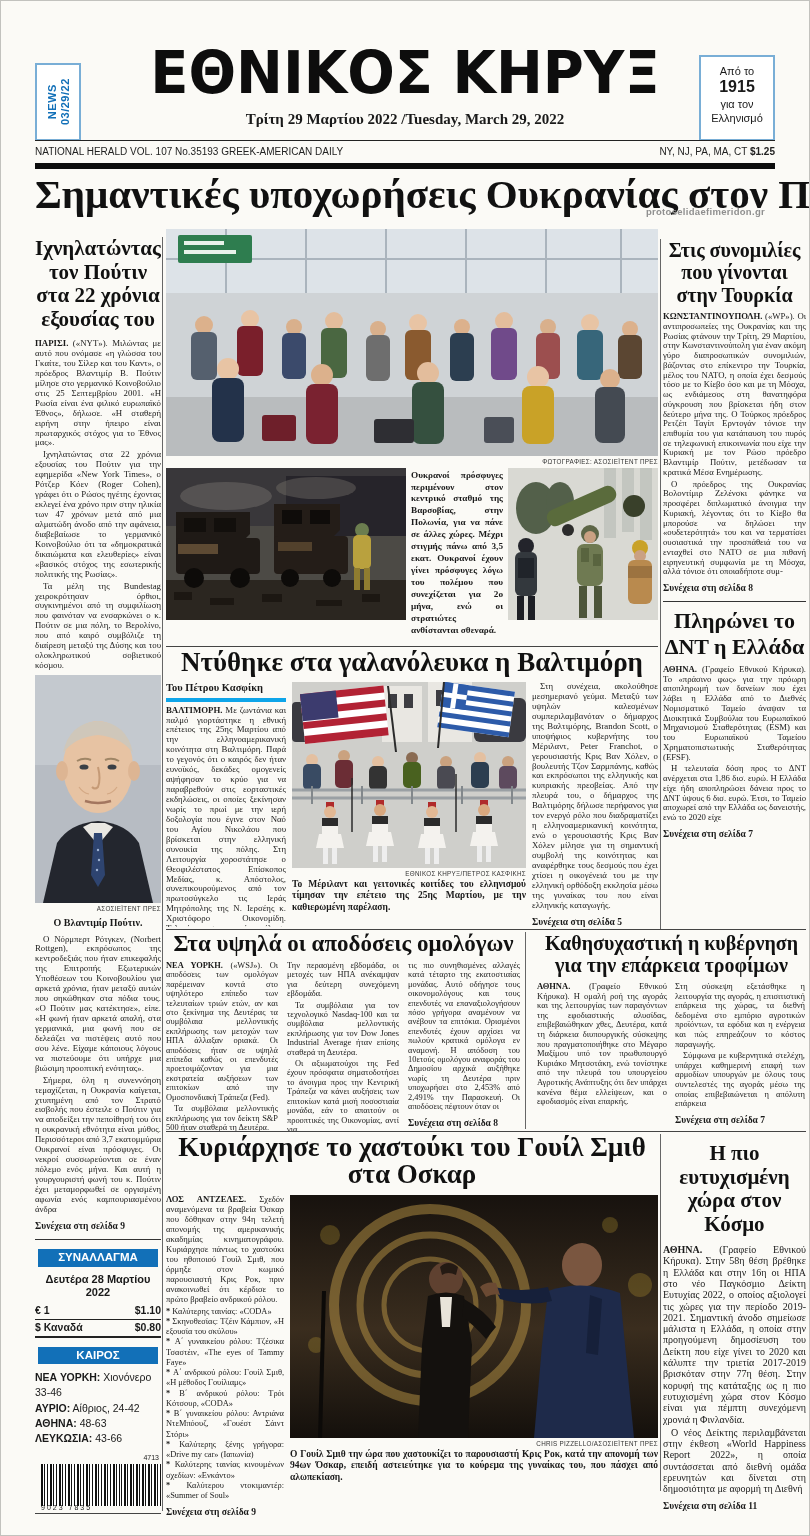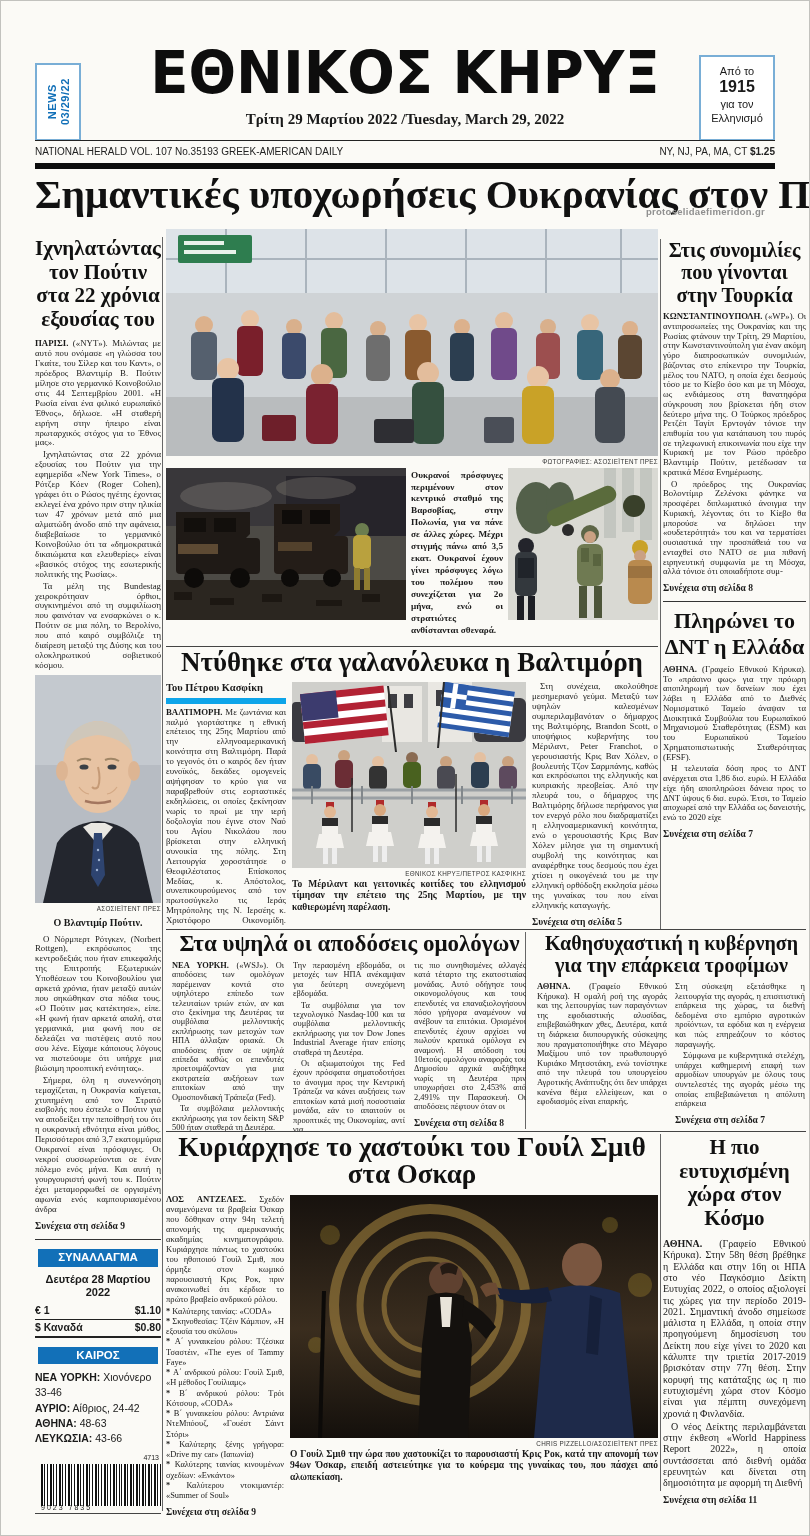--- a/index.html
+++ b/index.html
@@ -82,26 +82,26 @@
   .nlaw-photo{width:150px;height:152px;}
   .mid-cap{width:92px;font:bold 9.2px/1.3 "Liberation Serif",serif;text-align:justify;padding-top:2px;}
 
   
   .baltimore{position:absolute;left:165px;top:648px;width:492px;height:278px;overflow:hidden;}
   .baltimore .headline{font-size:27px;line-height:1;margin-bottom:6px;}
   .balt-cols{display:flex;gap:6px;}
   .balt-c1{width:120px;}
   .balt-mid{width:234px;}
   .balt-c2{width:126px;}
-  .byline{font:bold 10.5px/1.2 "Liberation Serif",serif;border-bottom:6px solid #0ea5e9;
+  .byline{font:bold 10.5px/1.2 "Liberation Serif",serif;border-bottom:4px solid #0ea5e9;
           padding-bottom:3px;margin-bottom:4px;}
   .balt-photo{width:234px;height:186px;}
 
   
-  .bonds{position:absolute;left:171px;top:931px;width:355px;height:199px;overflow:hidden;}
+  .bonds{position:absolute;left:165px;top:931px;width:355px;height:199px;overflow:hidden;}
   .bonds .headline{font-size:23px;line-height:1;margin-bottom:6px;}
   .bond-cols{display:flex;gap:9px;}
   .bond-cols>div{width:112px;}
   .bonds .body{font-size:8.4px;line-height:1.12;}
 
   
   .food{position:absolute;left:529px;top:931px;width:276px;height:199px;overflow:hidden;padding-left:7px;}
   .food .headline{font-size:20px;line-height:1.1;margin-bottom:6px;}
   .food-cols{display:flex;gap:8px;}
   .food-cols>div{width:130px;}
@@ -113,21 +113,21 @@
   .oscar-cols{display:flex;gap:6px;}
   .oscar-c1{width:118px;}
   .oscar-mid{width:368px;}
   .oscar-photo{width:368px;height:243px;}
   .awards{list-style:none;margin:2px 0 0;padding:0;font-size:8.4px;line-height:1.22;text-align:justify;}
   .awards li::before{content:"* ";font-weight:bold;}
   .oscars .body{font-size:8.6px;line-height:1.16;}
 
   
   .happiness{position:absolute;left:662px;top:1133px;width:143px;height:398px;overflow:hidden;}
-  .happiness .headline{font-size:21px;line-height:1.12;margin:2px 0 8px;text-align:center;}
+  .happiness .headline{font-size:21px;line-height:1.12;margin:8px 0 8px;text-align:center;}
   .happiness .body{font-size:10px;line-height:1.13;}
 </style>
 </head>
 <body>
 
 <div class="page">
 
   <div class="news-badge">
     <div class="rot">
       <div>NEWS</div>
@@ -161,21 +161,21 @@
   <div class="vline" style="left:659px;top:238px;height:690px;"></div>
   <div class="vline" style="left:659px;top:1133px;height:357px;"></div>
   <div class="vline" style="left:524px;top:931px;height:197px;"></div>
   <div class="hline" style="left:165px;top:645px;width:492px;"></div>
   <div class="hline" style="left:165px;top:928px;width:640px;"></div>
   <div class="hline" style="left:165px;top:1130px;width:640px;"></div>
 
   <div class="left-rail">
     <div class="headline">Ιχνηλατώντας τον Πούτιν στα 22 χρόνια εξουσίας του</div>
 
-    <p class="body"><b class="dl">ΠΑΡΙΣΙ.</b> <span>(«ΝΥΤ»). Μιλώντας με αυτό που ονόμασε «η γλώσσα του Γκαίτε, του Σίλερ και του Καντ», ο πρόεδρος Βλαντιμίρ Β. Πούτιν μίλησε στο γερμανικό Κοινοβούλιο στις 44 Σεπτεμβρίου 2001. «Η Ρωσία είναι ένα φιλικό ευρωπαϊκό Έθνος», δήλωσε. «Η σταθερή ειρήνη στην ήπειρο είναι πρωταρχικός στόχος για το Έθνος μας».</span></p>
+    <p class="body"><b class="dl">ΠΑΡΙΣΙ.</b> <span>(«ΝΥΤ»). Μιλώντας με αυτό που ονόμασε «η γλώσσα του Γκαίτε, του Σίλερ και του Καντ», ο πρόεδρος Βλαντιμίρ Β. Πούτιν μίλησε στο γερμανικό Κοινοβούλιο στις 25 Σεπτεμβρίου 2001. «Η Ρωσία είναι ένα φιλικό ευρωπαϊκό Έθνος», δήλωσε. «Η σταθερή ειρήνη στην ήπειρο είναι πρωταρχικός στόχος για το Έθνος μας».</span></p>
     <p class="body ind">Ιχνηλατώντας στα 22 χρόνια εξουσίας του Πούτιν για την εφημερίδα «New York Times», ο Ρότζερ Κόεν (Roger Cohen), γράφει ότι ο Ρώσος ηγέτης έχοντας εκλεγεί ένα χρόνο πριν στην ηλικία των 47 χρόνων μετά από μια αλματώδη άνοδο από την αφάνεια, διαβεβαίωσε το γερμανικό Κοινοβούλιο ότι τα «δημοκρατικά δικαιώματα και ελευθερίες» είναι «βασικός στόχος της εσωτερικής πολιτικής της Ρωσίας».</p>
     <p class="body ind">Τα μέλη της Bundestag χειροκρότησαν όρθιοι, συγκινημένοι από τη συμφιλίωση που φαινόταν να ενσαρκώνει ο κ. Πούτιν σε μια πόλη, το Βερολίνο, που από καιρό συμβόλιζε τη διαίρεση μεταξύ της Δύσης και του ολοκληρωτικού σοβιετικού κόσμου.</p>
 
     <div class="putin-photo">
       <svg width="126" height="228" viewBox="0 0 126 228" xmlns="http://www.w3.org/2000/svg">
         <rect width="126" height="228" fill="#b7bcc3"></rect>
         <rect width="126" height="90" fill="#c4c9cf"></rect>
         <path d="M8 228 L22 168 Q35 148 63 146 Q91 148 104 168 L118 228 Z" fill="#23262e"></path>
         <path d="M48 152 L63 170 L78 152 L70 148 L56 148 Z" fill="#e9e7e2"></path>
         <path d="M59 158 L67 158 L70 200 L63 212 L56 200 Z" fill="#2e4470"></path>

